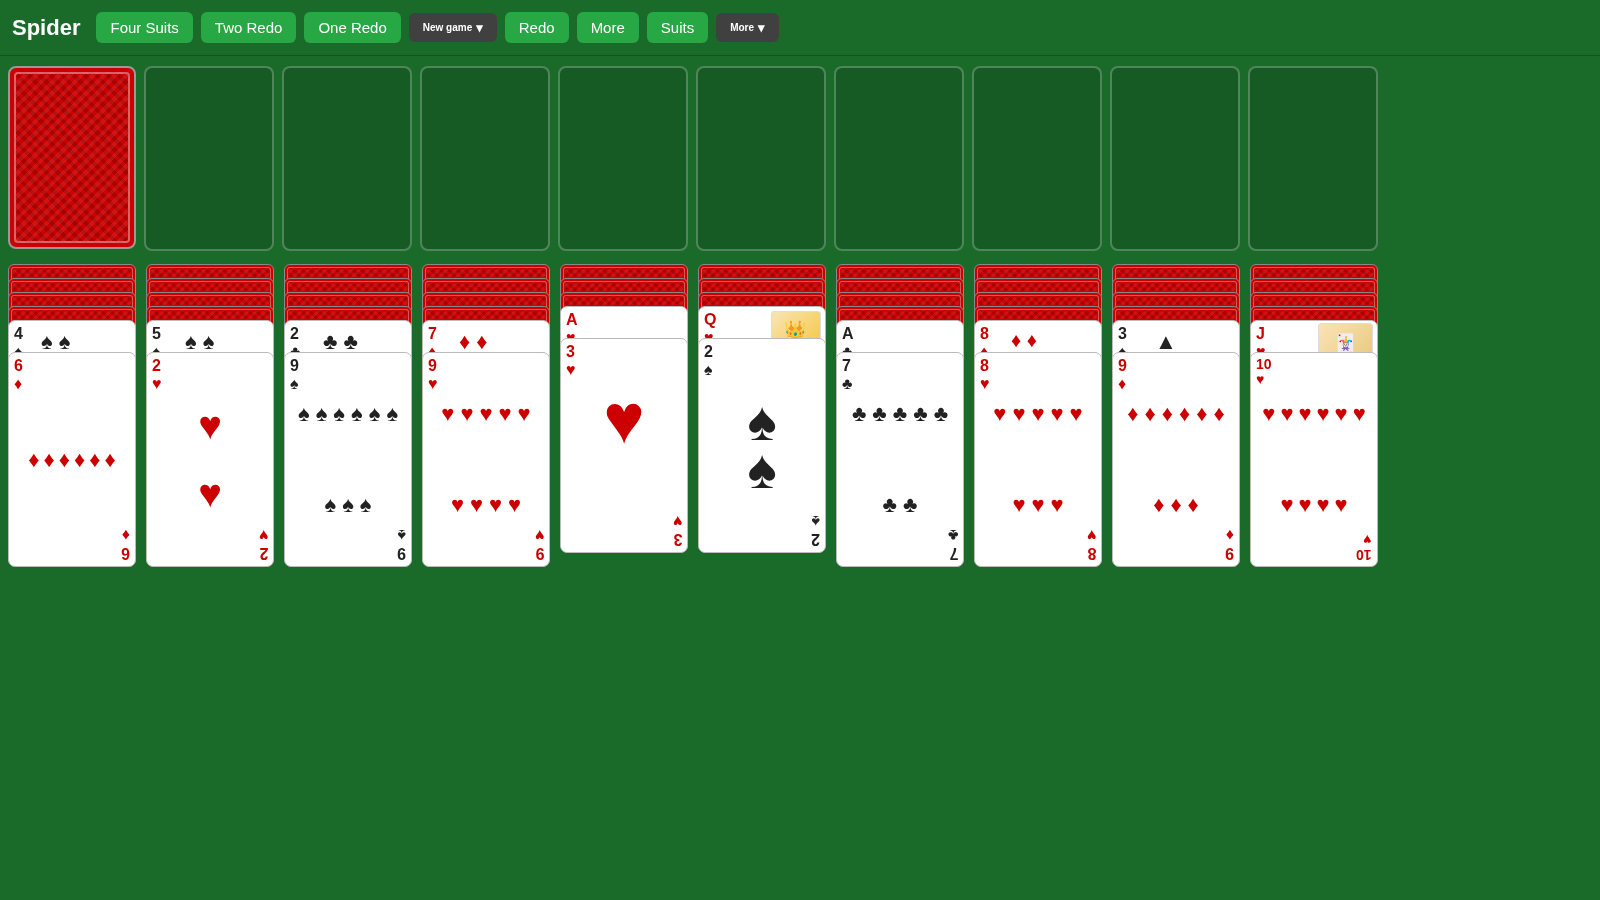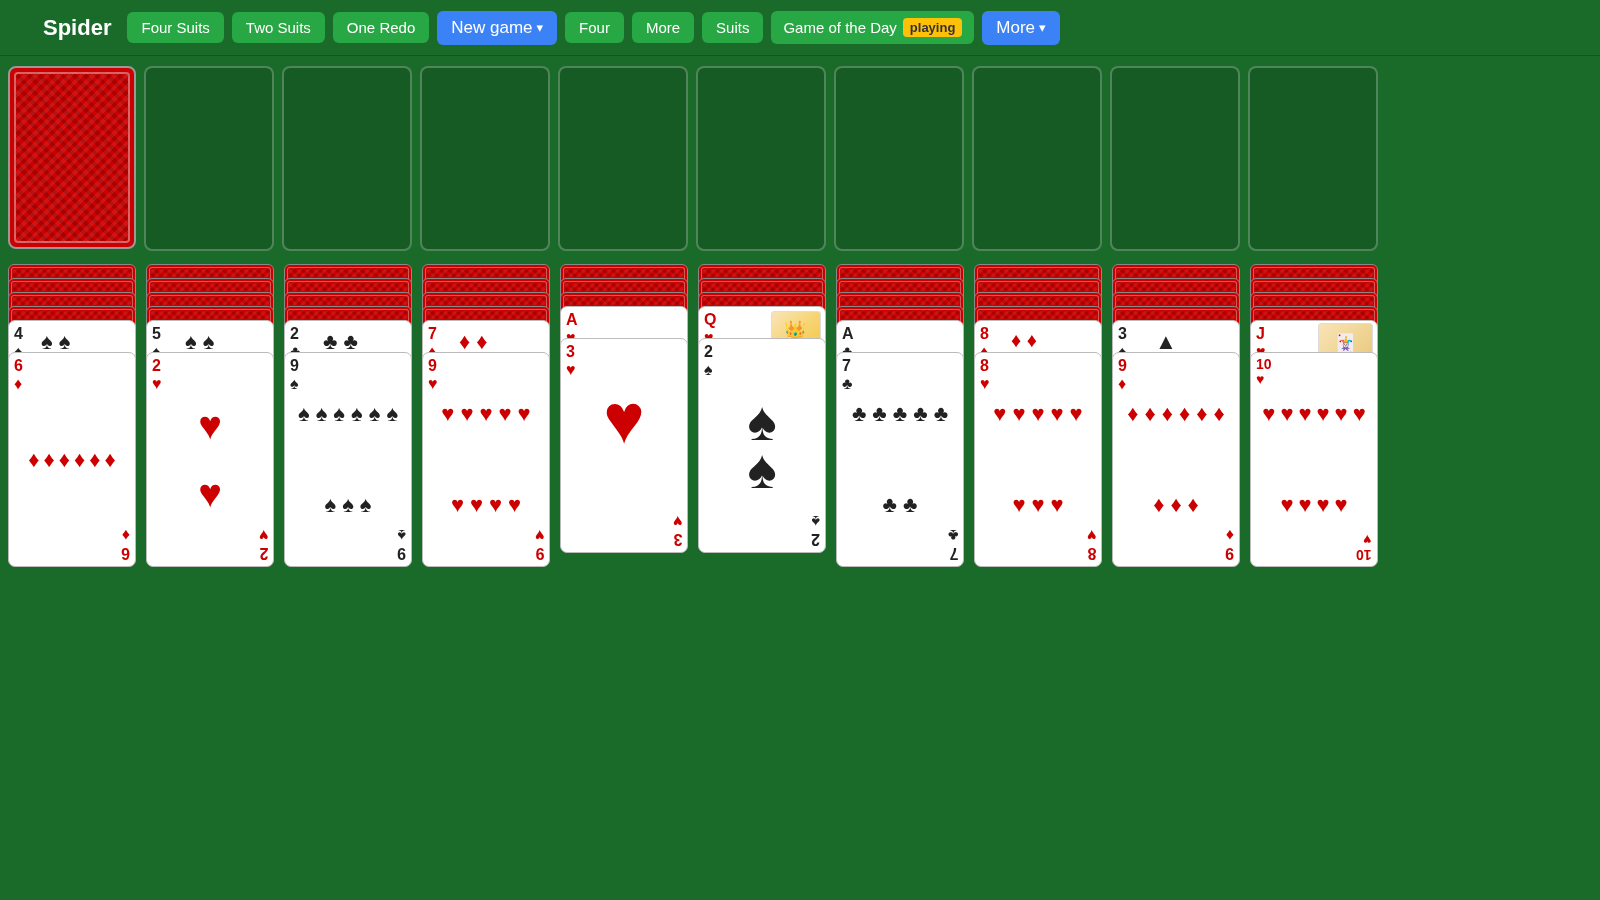--- a/index.html
+++ b/index.html
@@ -20,41 +20,40 @@
       align-items: center;
       padding: 0 12px;
       gap: 8px;
       border-bottom: 1px solid #155220;
     }
     #app-title {
       color: white;
       font-size: 22px;
       font-weight: bold;
       margin-right: 8px;
-      margin-left: 31px;
     }
     .btn-green {
       background: #28a745;
       color: white;
       border: none;
       border-radius: 6px;
       padding: 7px 14px;
       font-size: 15px;
       cursor: pointer;
       font-weight: 500;
     }
     .btn-dropdown {
-      background: #3b82f6;
+      background: #404040;
       color: white;
       border: none;
       border-radius: 6px;
       padding: 7px 14px;
-      font-size: 17px;
+      font-size: 10px;
       cursor: pointer;
-      font-weight: 400;
+      font-weight: 700;
       display: flex;
       align-items: center;
       gap: 4px;
     }
     .btn-dropdown::after {
       content: '▾';
       font-size: 13px;
     }
     .btn-gotd {
       background: #28a745;
@@ -242,30 +241,26 @@
       width: 130px;
     }
 
   </style>
 </head>
 <body>
 
 <div id="header">
   <span id="app-title">Spider</span>
   <button class="btn-green">Four Suits</button>
-  <button class="btn-green">Two Suits</button>
+  <button class="btn-green">Two Redo</button>
   <button class="btn-green">One Redo</button>
   <button class="btn-dropdown">New game</button>
-  <button class="btn-green">Four</button>
+  <button class="btn-green">Redo</button>
   <button class="btn-green">More</button>
   <button class="btn-green">Suits</button>
-  <button class="btn-gotd">
-    <span>Game of the Day</span>
-    <span class="badge-playing">playing</span>
-  </button>
   <button class="btn-dropdown">More</button>
 </div>
 
 <div id="game-area">
 
   <div id="top-row">
 
     <div class="stock-card">
       <div class="card-back-pattern"></div>
     </div>

